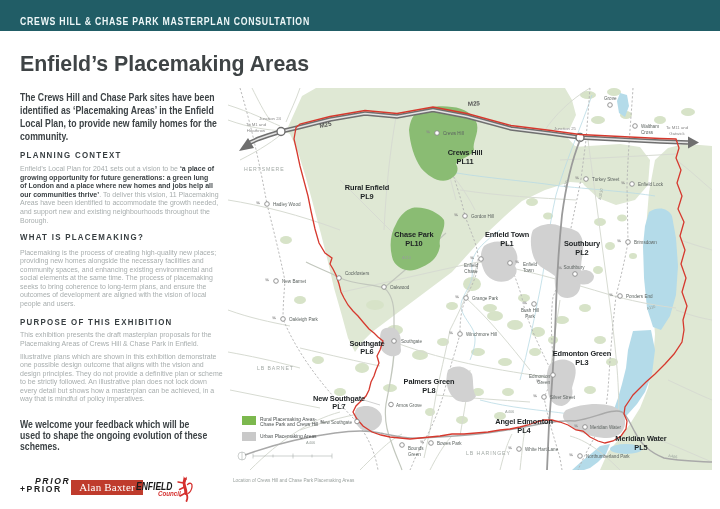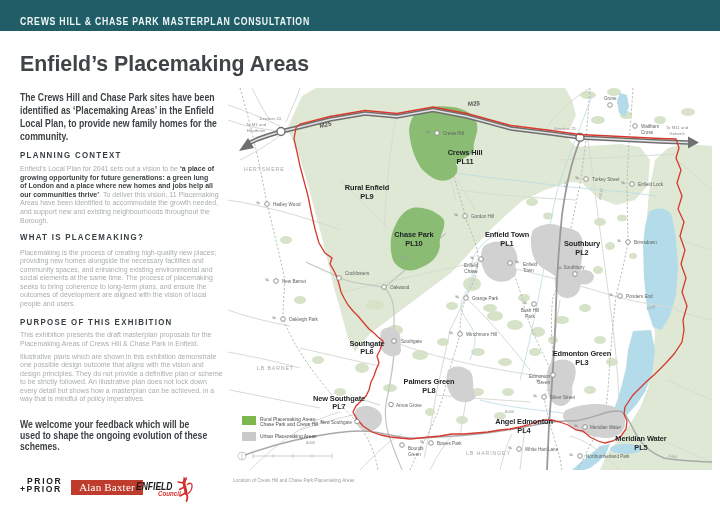--- a/index.html
+++ b/index.html
@@ -29,21 +29,21 @@
 
 <div class="abs sx" style="left:20px;top:317px;color:#373e41;font-weight:bold;font-size:9.3px;letter-spacing:1.5px;transform:scaleX(0.85);white-space:nowrap;">PURPOSE OF THIS EXHIBITION</div>
 
 <div class="abs sx" style="left:20px;top:331px;color:#a7adad;font-size:7.6px;line-height:8.6px;transform:scaleX(0.92);white-space:nowrap;">This exhibition presents the draft masterplan proposals for the<br>Placemaking Areas of Crews Hill &amp; Chase Park in Enfield.</div>
 
 <div class="abs sx" style="left:20px;top:352.5px;color:#a7adad;font-size:7.6px;line-height:8.6px;transform:scaleX(0.92);white-space:nowrap;">Illustrative plans which are shown in this exhibition demonstrate<br>one possible design outcome that aligns with the vision and<br>design principles. They do not provide a definitive plan or scheme<br>to be strictly followed. An illustrative plan does not lock down<br>every detail but shows how a masterplan can be achieved, in a<br>way that is mindful of policy imperatives.</div>
 
 <div class="abs sx" style="left:20px;top:419px;color:#3d4346;font-weight:bold;font-size:10.6px;line-height:10.8px;transform:scaleX(0.82);white-space:nowrap;">We welcome your feedback which will be<br>used to shape the ongoing evolution of these<br>schemes.</div>
 
 <div class="abs" style="left:20px;top:477px;width:46px;height:18px;color:#1c1c1c;font-weight:bold;font-size:8.6px;line-height:8px;letter-spacing:1.6px;">
-  <div style="margin-left:7px;">PRIOR</div>
+  <div style="margin-left:15px;font-style:italic;">PRIOR</div>
   <div>+PRIOR</div>
 </div>
 
 <div class="abs" style="left:71px;top:480px;width:72px;height:15px;background:#bf3b2c;color:#fff;font-family:'Liberation Serif',serif;font-size:11px;letter-spacing:0.2px;text-align:center;line-height:15px;">Alan Baxter</div>
 
 <div class="abs" style="left:136px;top:476px;width:62px;height:22px;">
   <div class="abs sx" style="left:0;top:4px;font-weight:bold;font-style:italic;font-size:11.5px;color:#1a1a1a;transform:scaleX(0.74);white-space:nowrap;">ENFIELD</div>
   <div class="abs sx" style="left:22px;top:14px;font-weight:bold;font-style:italic;font-size:6.5px;color:#d5302e;transform:scaleX(0.95);white-space:nowrap;">Council</div>
   <svg class="abs" style="left:38px;top:0px;" width="22" height="27" viewBox="0 0 22 27">
     <g stroke="#d5302e" fill="none" stroke-linecap="round">

